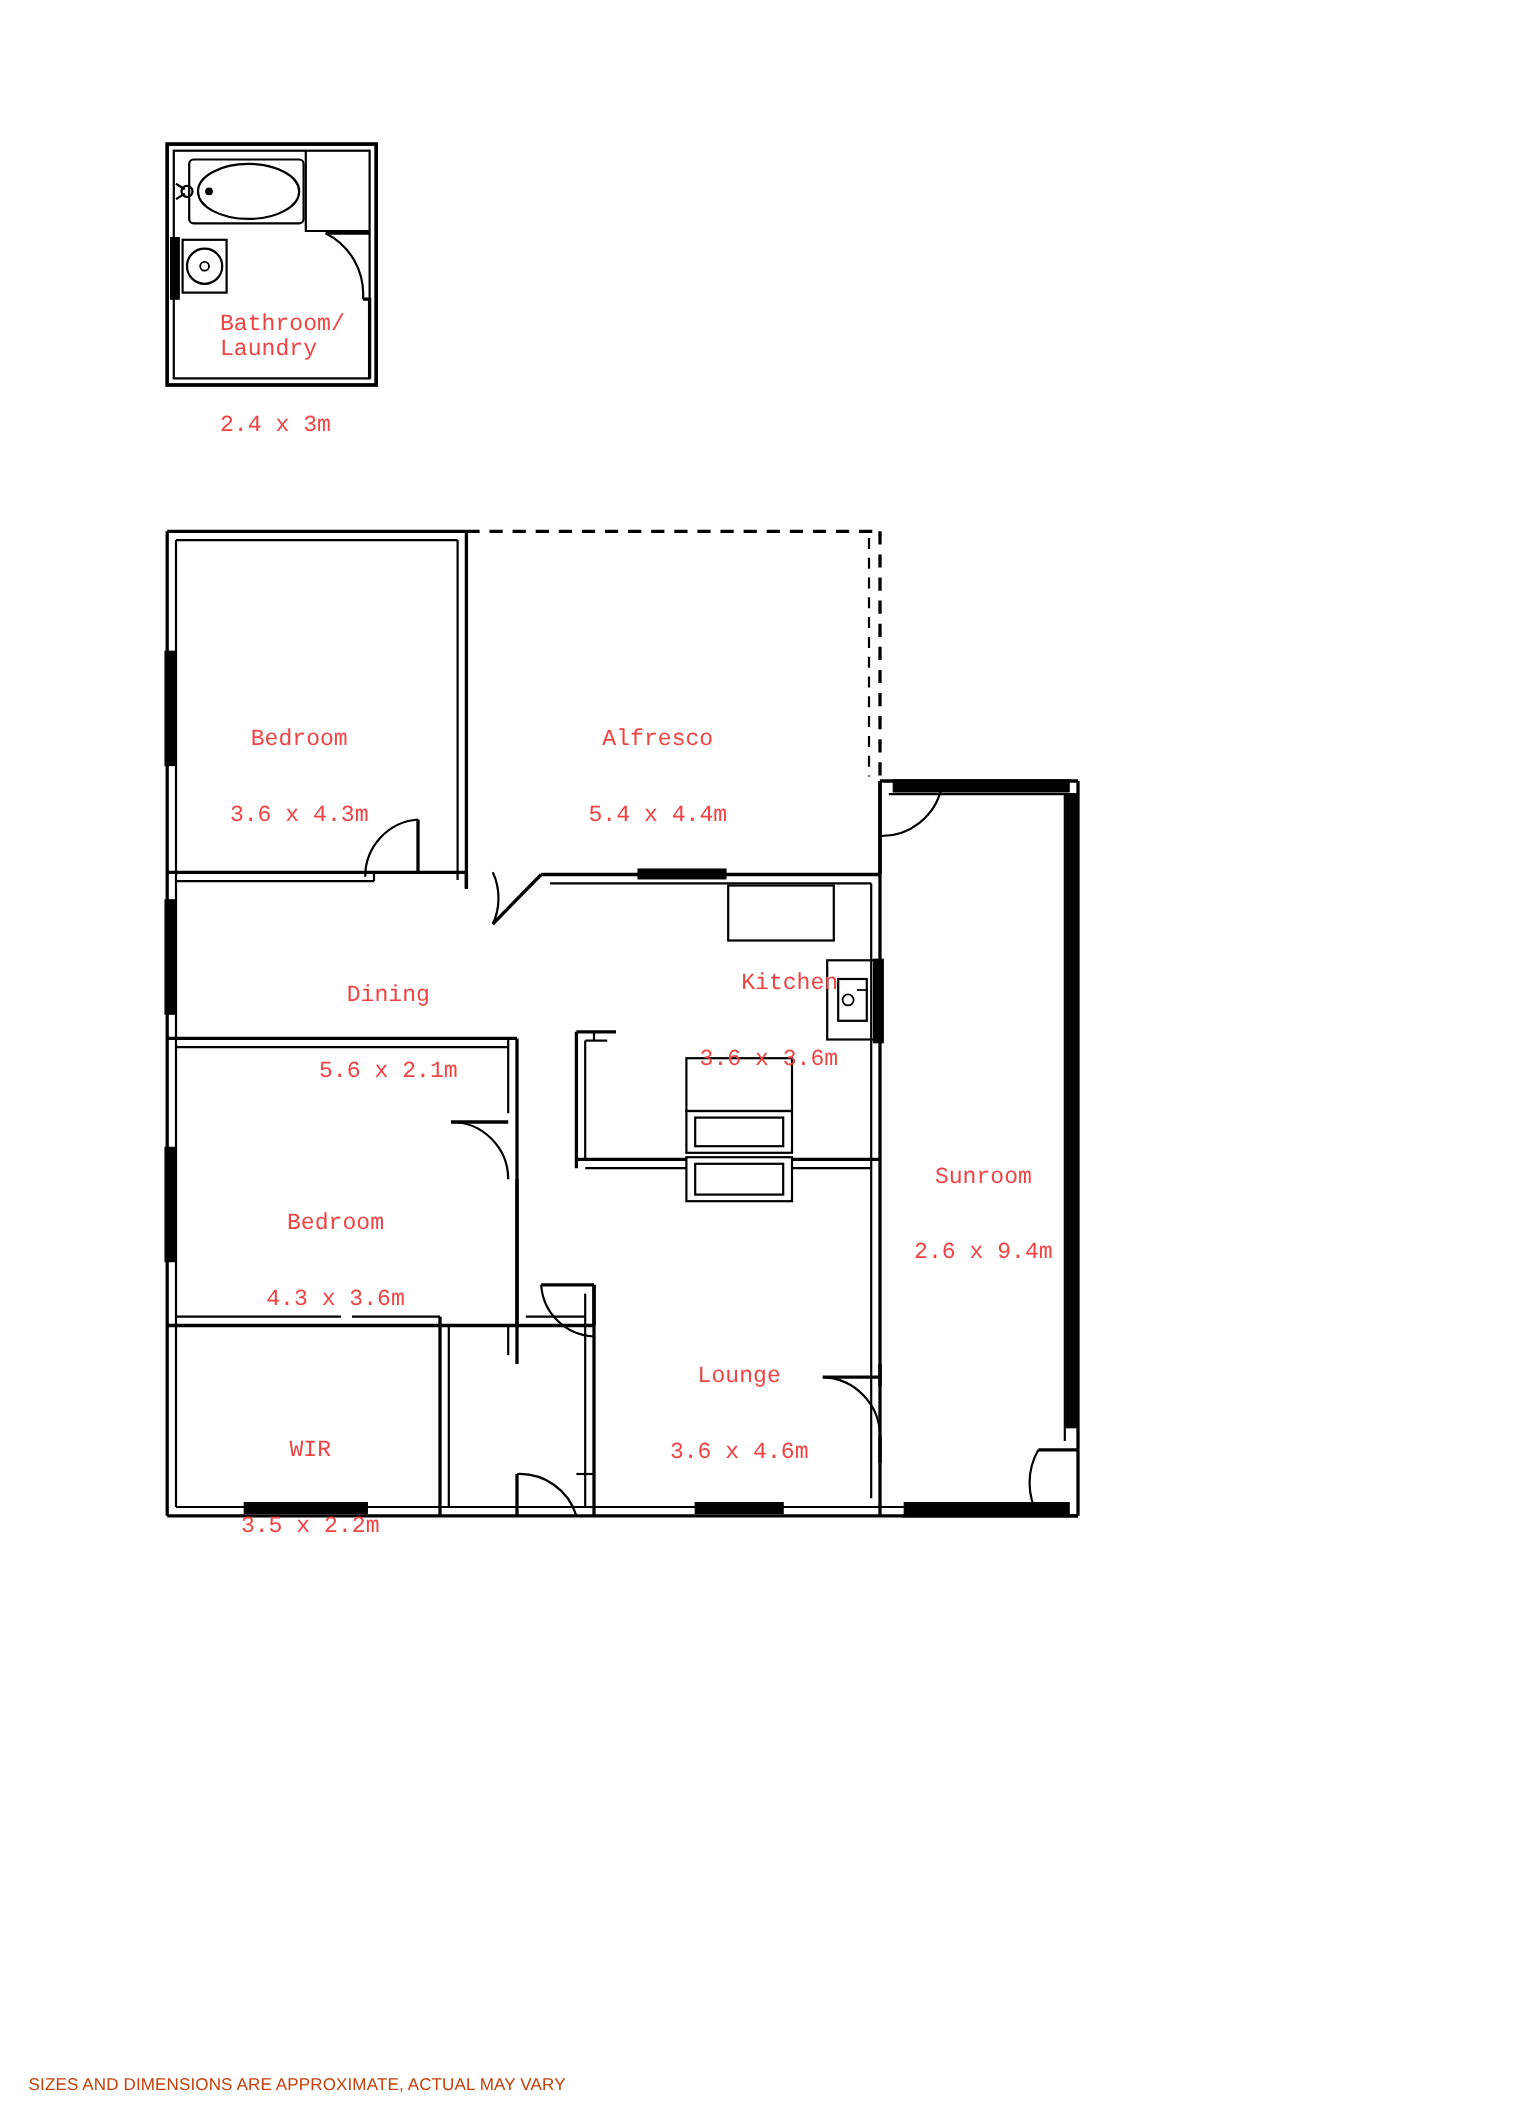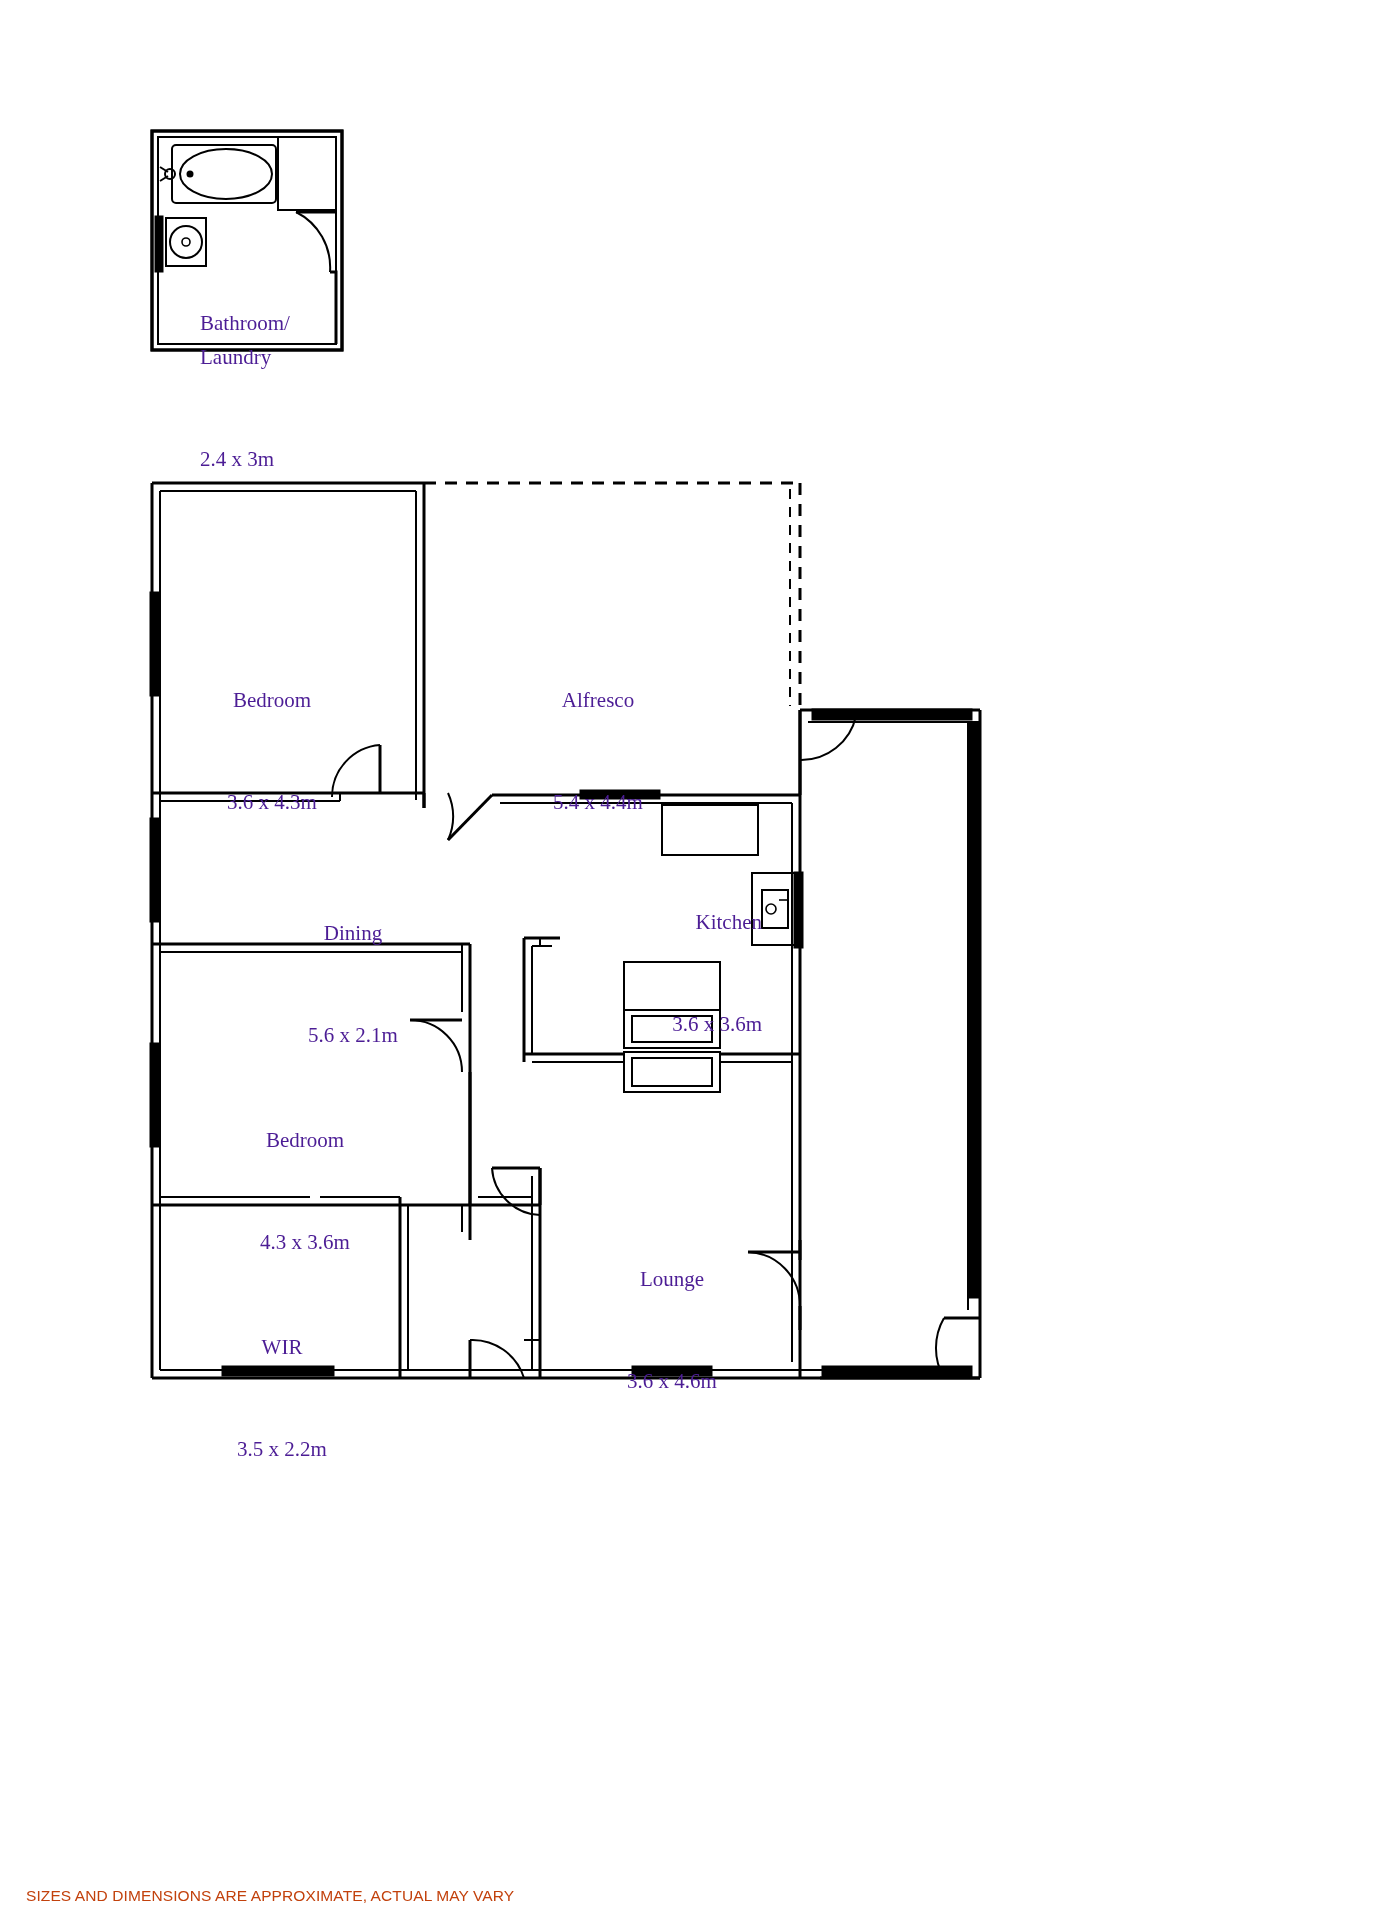--- a/index.html
+++ b/index.html
@@ -25,24 +25,24 @@
   svg#plan-svg {
     position: absolute;
     left: 0;
     top: 0;
     width: 1394px;
     height: 1920px;
   }
   .room-label {
     position: absolute;
     text-align: center;
-    font-family: Liberation Serif, serif;
+    font-family: Liberation Mono, monospace;
     font-size: 21px;
-    line-height: 34px;
-    color: #4c1d95;
+    line-height: 23px;
+    color: #ef4444;
     white-space: pre;
     pointer-events: none;
   }
   .room-label .rl-name { display: block; }
   .room-label .rl-dims { display: block; }
   .disclaimer {
     position: absolute;
     left: 26px;
     top: 1887px;
     font-size: 15.5px;
@@ -291,20 +291,24 @@
   <div class="room-label" style="left:257px; top:848px; width:192px;">
     <span class="rl-name">Dining</span>
     <span class="rl-dims">5.6 x 2.1m</span>
   </div>
 
   <div class="room-label" style="left:570px; top:837px; width:192px;text-align:right;">
     <span class="rl-name">Kitchen</span>
     <span class="rl-dims">3.6 x 3.6m</span>
   </div>
 
+  <div class="room-label" style="left:798px; top:1013px; width:192px;">
+    <span class="rl-name">Sunroom</span>
+    <span class="rl-dims">2.6 x 9.4m</span>
+  </div>
 
   <div class="room-label" style="left:209px; top:1055px; width:192px;">
     <span class="rl-name">Bedroom</span>
     <span class="rl-dims">4.3 x 3.6m</span>
   </div>
 
   <div class="room-label" style="left:576px; top:1194px; width:192px;">
     <span class="rl-name">Lounge</span>
     <span class="rl-dims">3.6 x 4.6m</span>
   </div>

